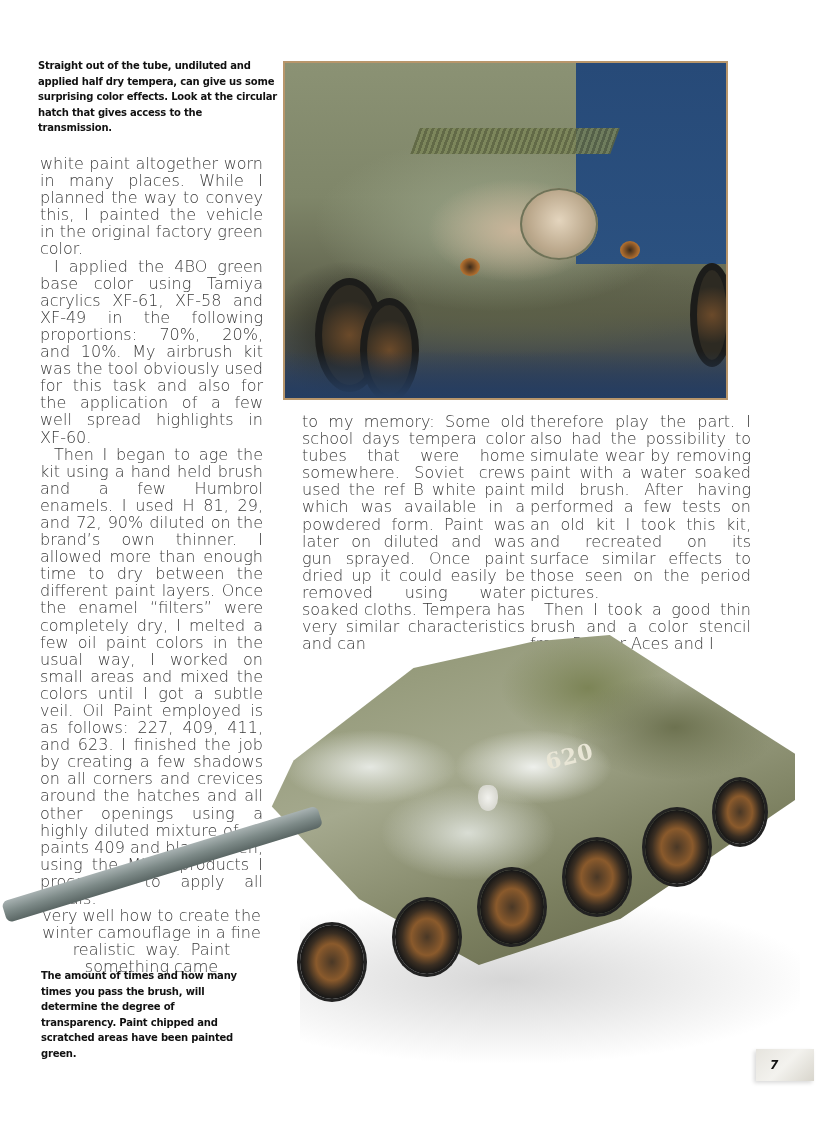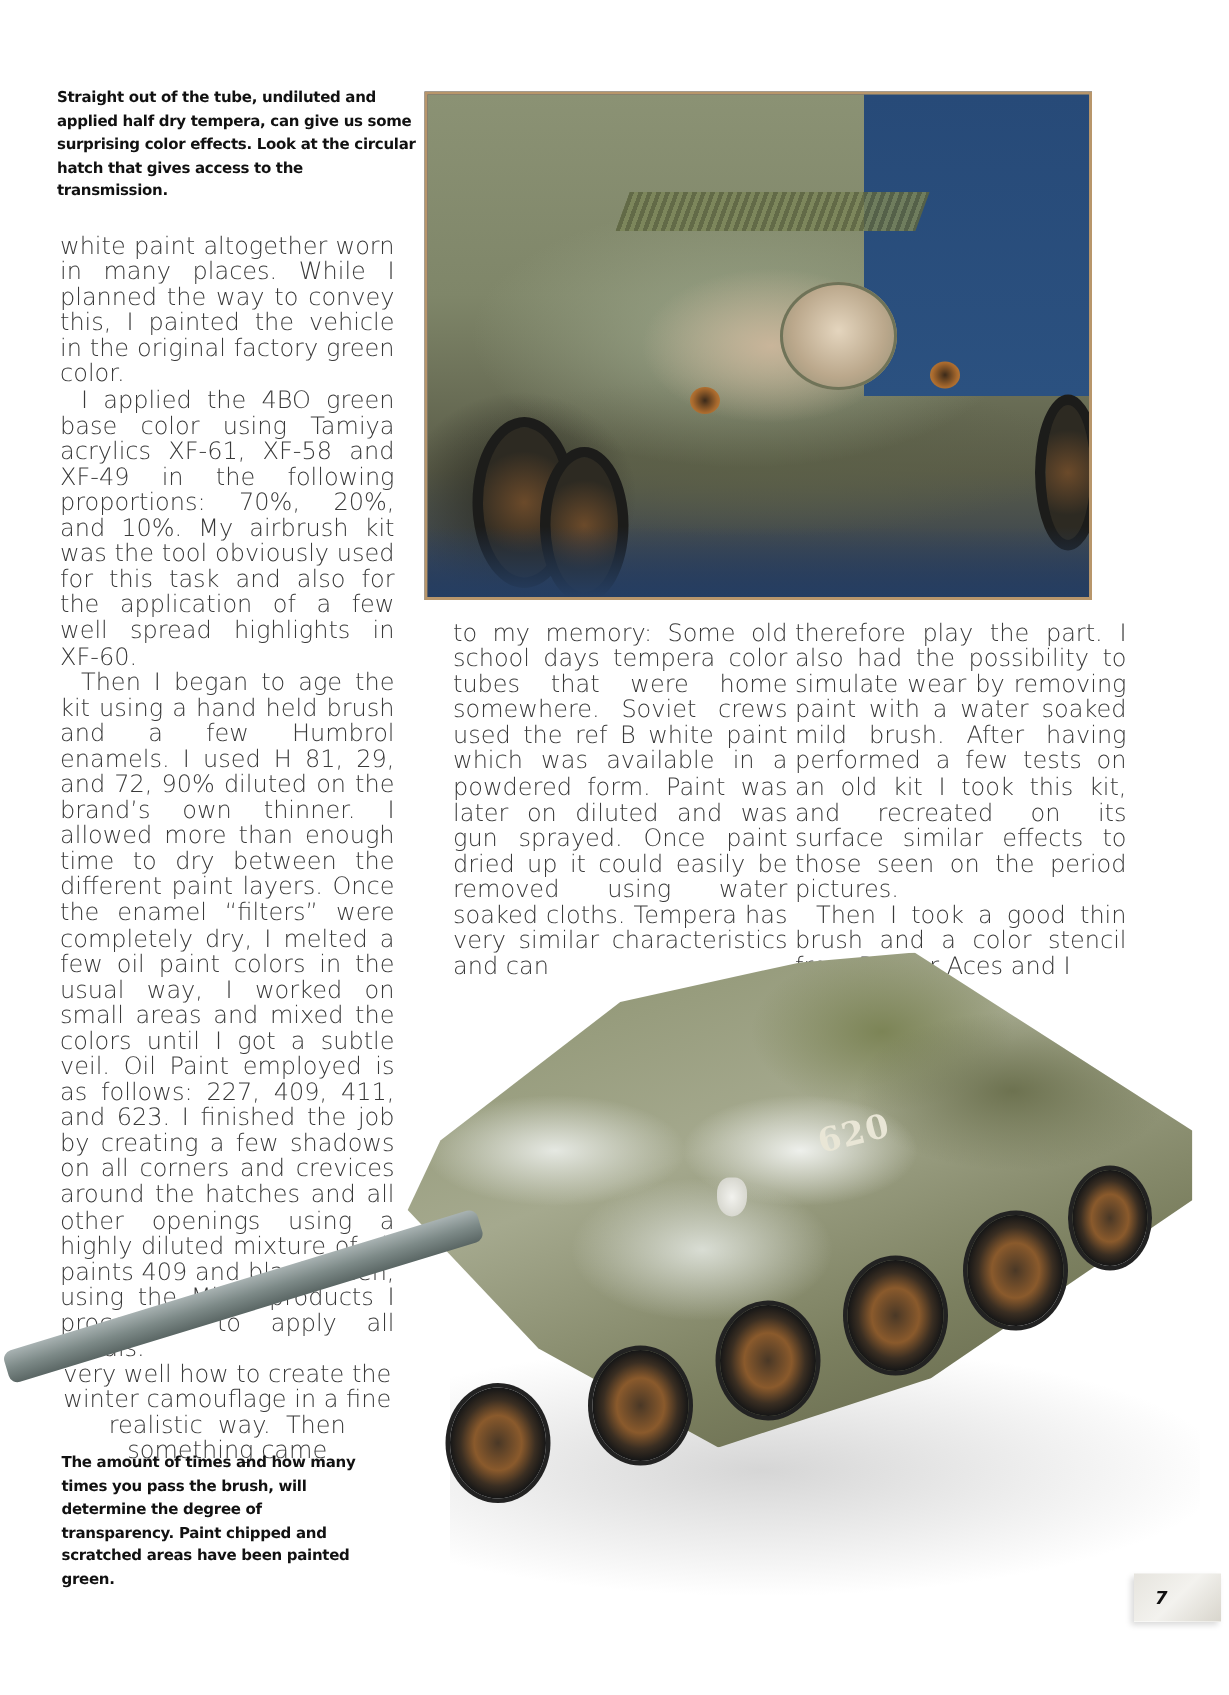--- a/index.html
+++ b/index.html
@@ -144,21 +144,21 @@
   <div class="wheel" style="left:405px;top:200px;width:30px;height:90px;"></div>
   <div class="bg-bottom"></div>
 </div>
 
 <div class="col col-1">
   <p class="first">white paint altogether worn in many places. While I planned the way to convey this, I painted the vehicle in the original factory green color.</p>
   <p>I applied the 4BO green base color using Tamiya acrylics XF-61, XF-58 and XF-49 in the following proportions: 70%, 20%, and 10%. My airbrush kit was the tool obviously used for this task and also for the application of a few well spread highlights in XF-60.</p>
   <p>Then I began to age the kit using a hand held brush and a few Humbrol enamels. I used H 81, 29, and 72, 90% diluted on the brand’s own thinner. I allowed more than enough time to dry between the different paint layers. Once the enamel “filters” were completely dry, I melted a few oil paint colors in the usual way, I worked on small areas and mixed the colors until I got a subtle veil. Oil Paint employed is as follows: 227, 409, 411, and 623. I finished the job by creating a few shadows on all corners and crevices around the hatches and all other openings using a highly diluted mixture of oil paints 409 and black. Then, using the Micro products I proceeded to apply all decals.</p>
   <div class="narrow">very well how to create the</div>
   <div class="narrow">winter camouflage in a fine</div>
-  <div class="narrow" style="white-space:pre;">realistic  way.  Then</div>
+  <div class="narrow" style="white-space:pre;">realistic  way.  Paint</div>
   <div class="narrow">something came</div>
 </div>
 
 <div class="col col-2">
   <p class="first">to my memory: Some old school days tempera color tubes that were home somewhere. Soviet crews used the ref B white paint which was available in a powdered form. Paint was later on diluted and was gun sprayed. Once paint dried up it could easily be removed using water soaked cloths. Tempera has very similar characteristics and can</p>
 </div>
 
 <div class="col col-3">
   <p class="first">therefore play the part. I also had the possibility to simulate wear by removing paint with a water soaked mild brush. After having performed a few tests on an old kit I took this kit, and recreated on its surface similar effects to those seen on the period pictures.</p>
   <p>Then I took a good thin brush and a color stencil from Panzer Aces and I</p>

